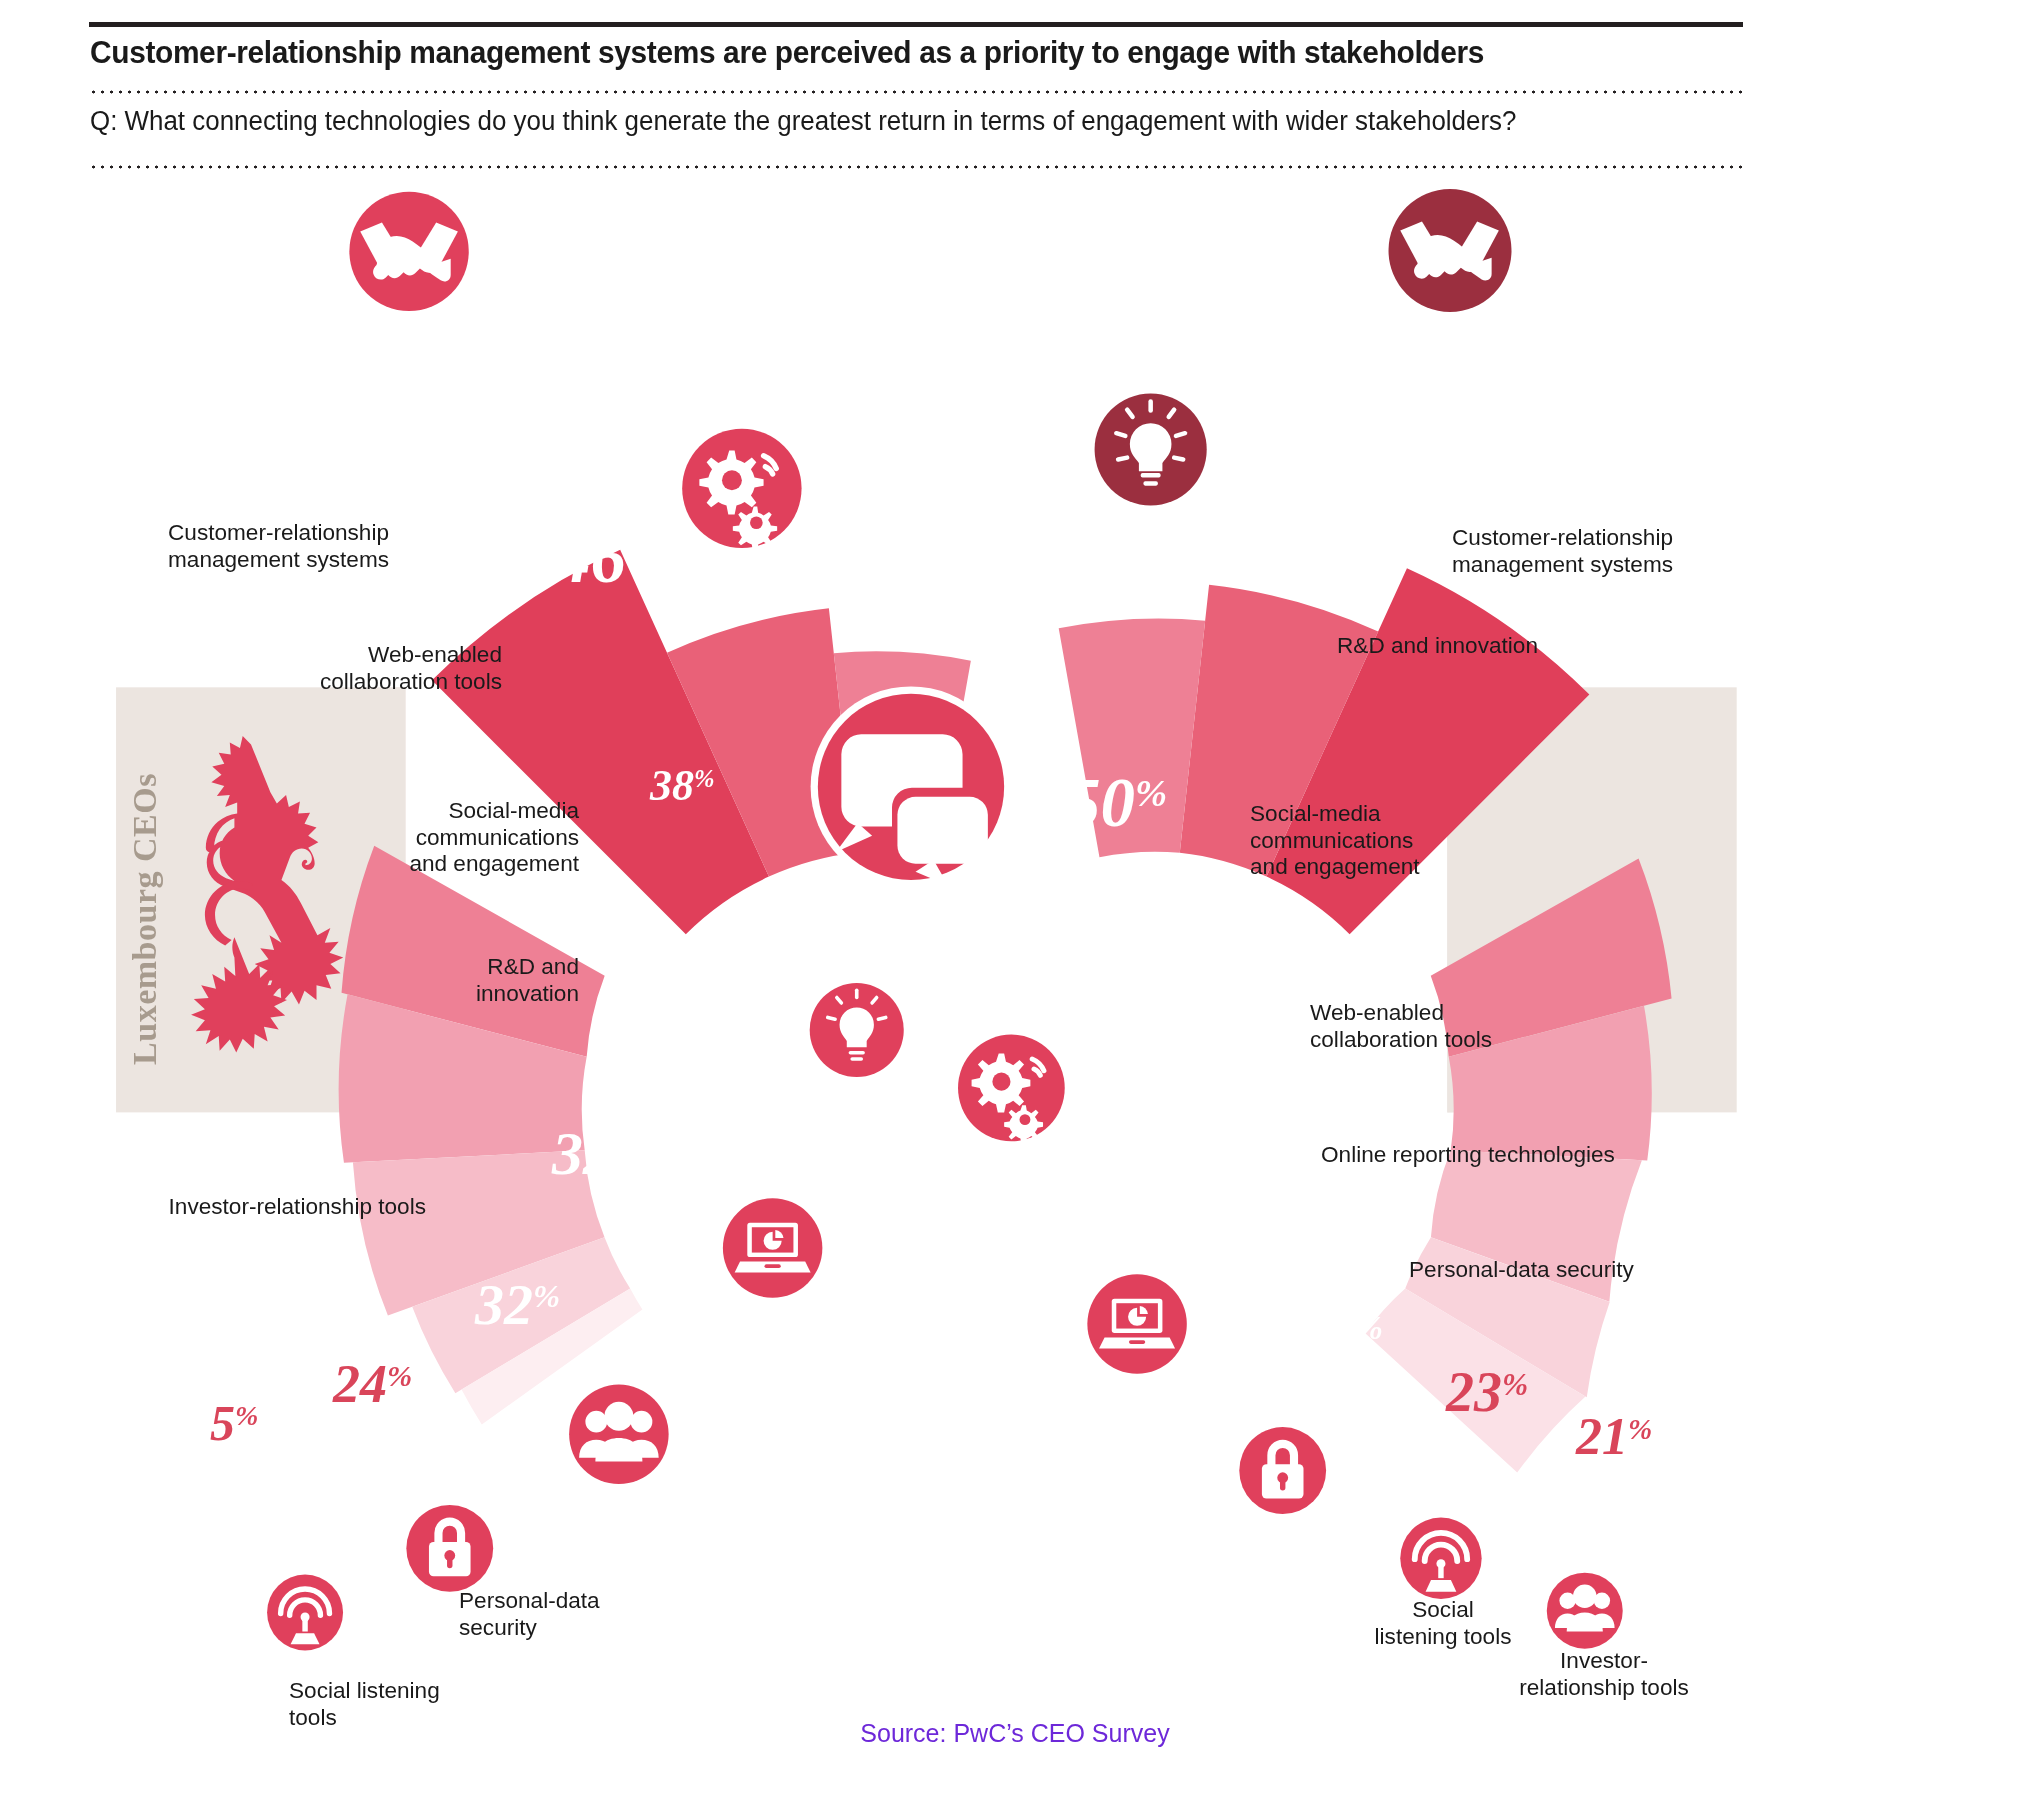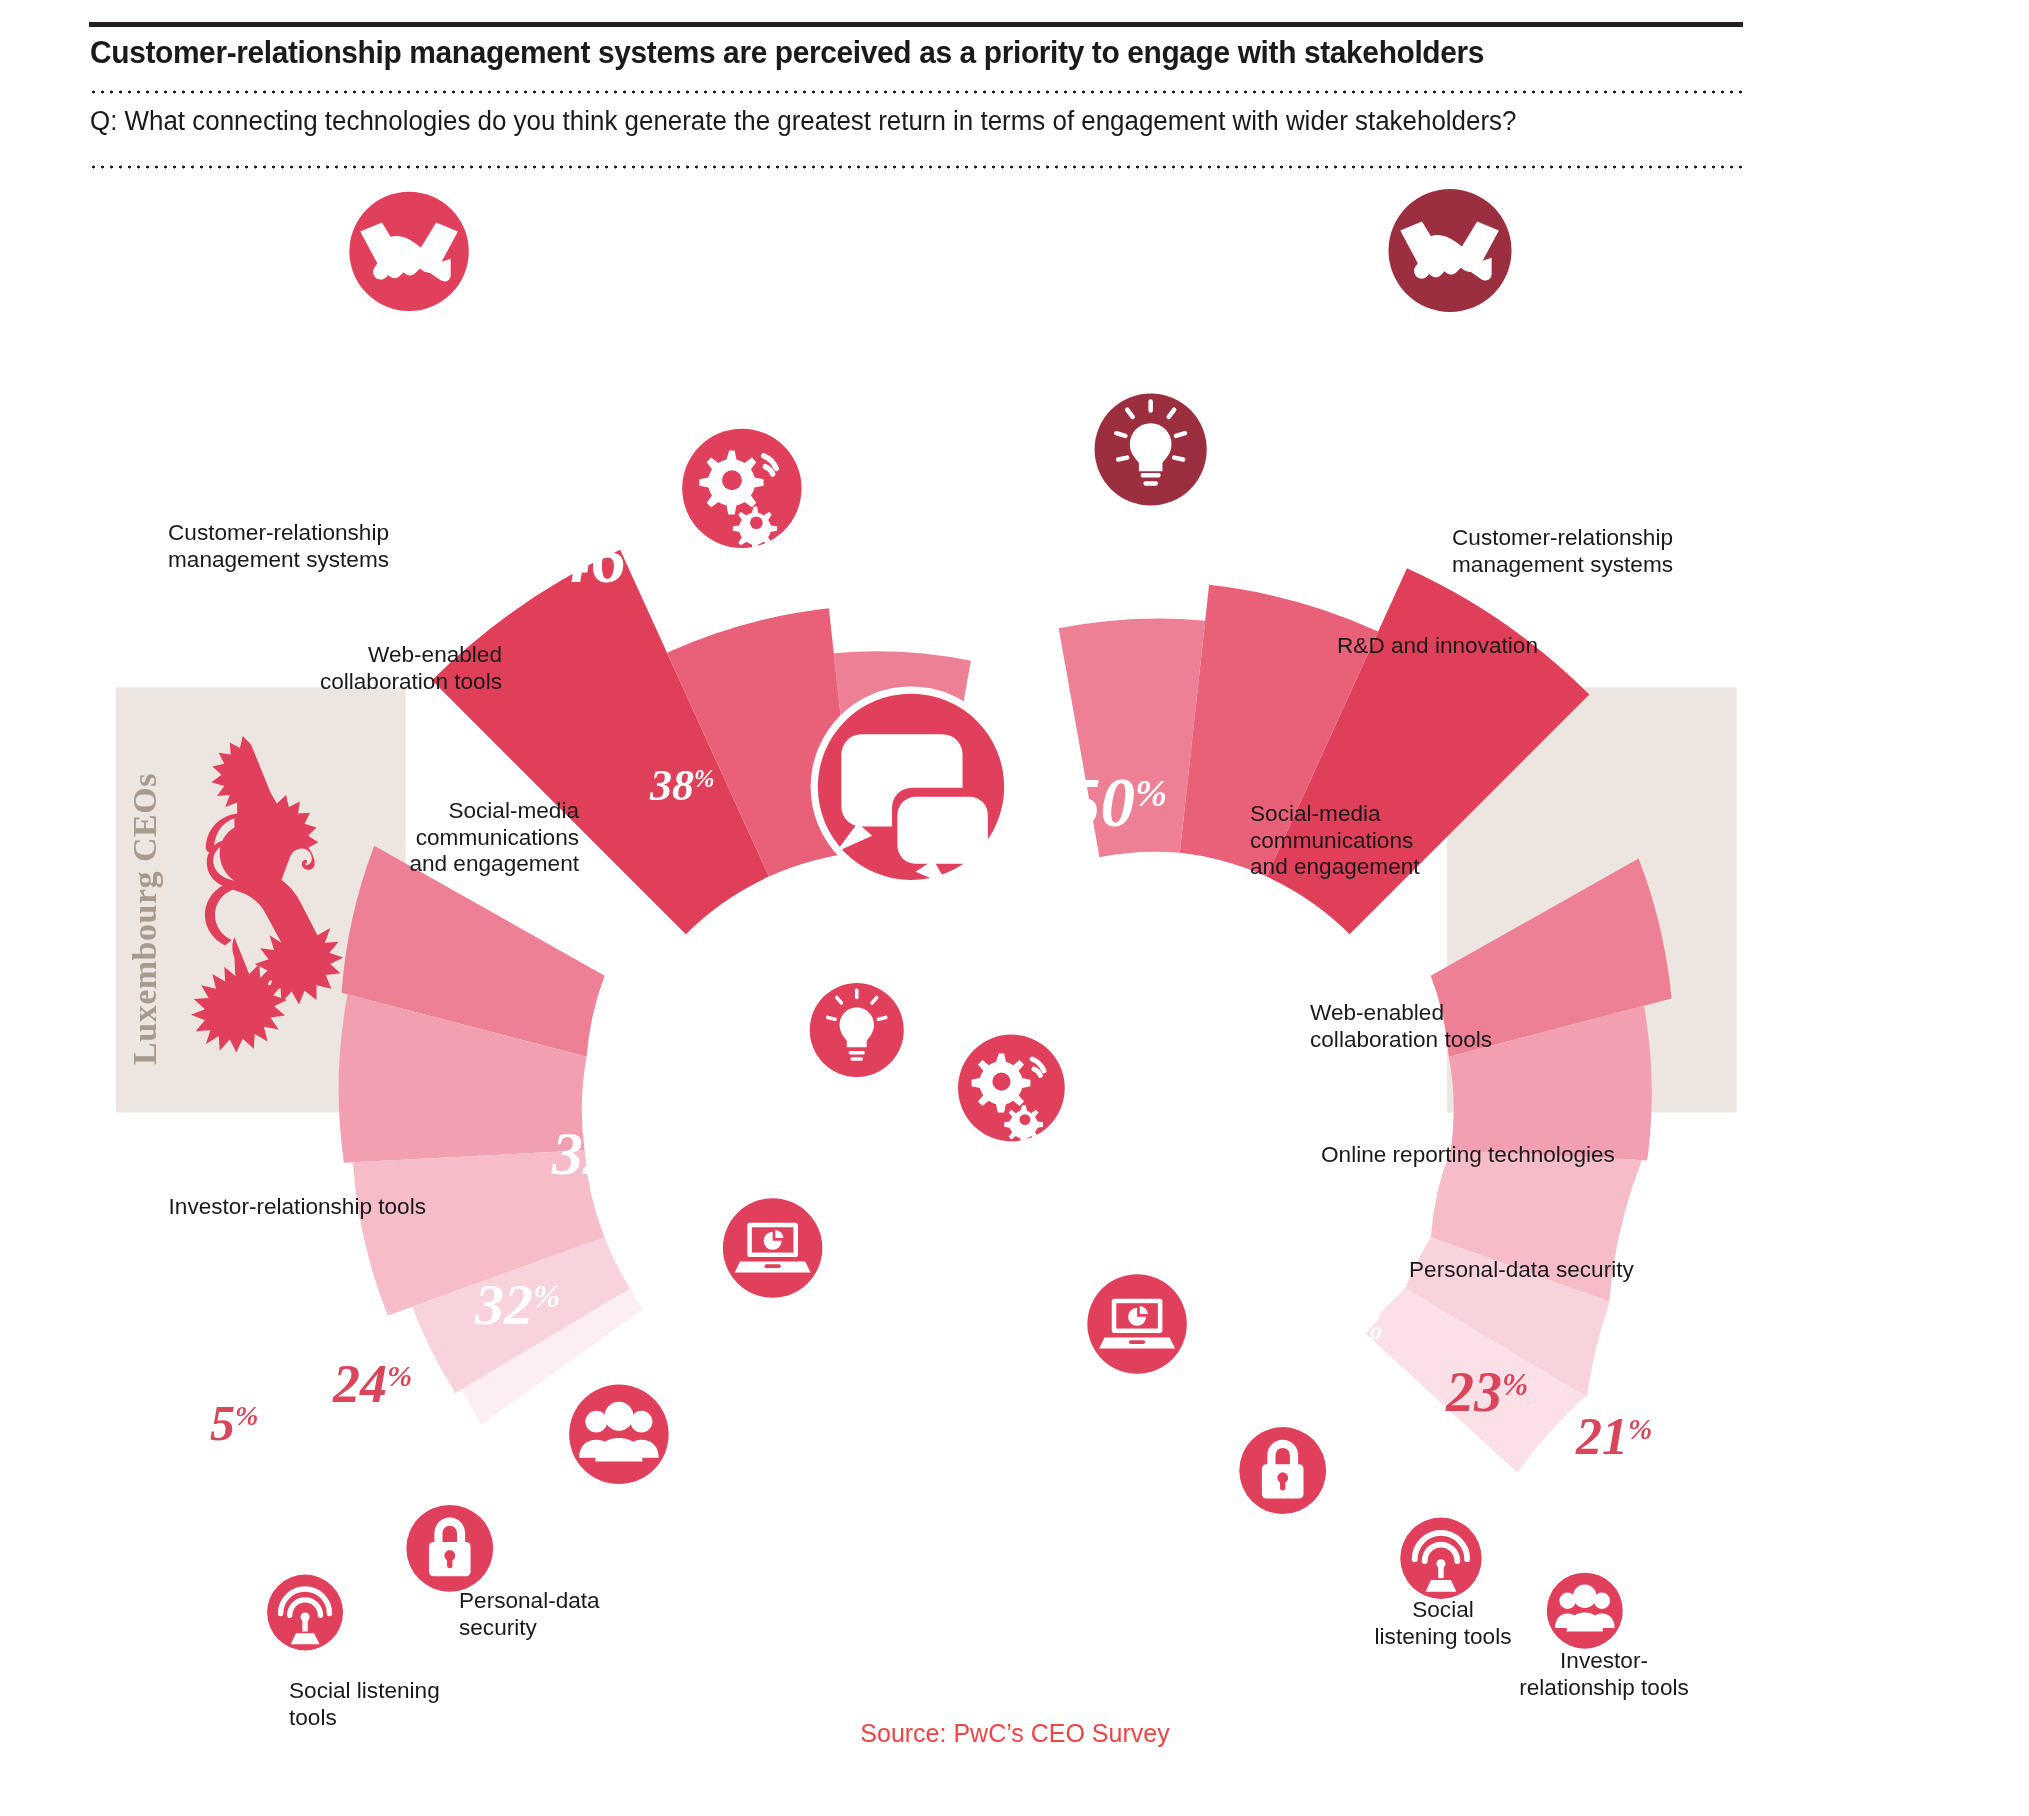--- a/index.html
+++ b/index.html
@@ -30,21 +30,21 @@
     color:#1a1a1a;white-space:nowrap;
     transform:scaleX(0.935);transform-origin:left center;
   }
   #question-line{
     position:absolute;left:90px;top:106px;width:1719px;
     font-size:27px;font-weight:normal;color:#1a1a1a;white-space:nowrap;
     transform:scaleX(0.96);transform-origin:left center;
   }
   #source-line{
     position:absolute;left:0;top:1719px;width:2030px;text-align:center;
-    font-size:25px;color:#ef4444;
+    font-size:25px;color:#6d28d9;
   }
 
   
   #chart-stage{position:absolute;left:0;top:0;width:2030px;height:1816px;}
   svg.layer{position:absolute;left:0;top:0;width:2030px;height:1816px;overflow:visible;}
 
   
   .pct{
     position:absolute;
     font-family:"Liberation Serif", serif;
@@ -359,20 +359,22 @@
       <span>21</span><span class="sym">%</span>
     </div>
 
     <div class="cat-label l" style="left:168px;top:520px;width:299px;">Customer-relationship
 management systems</div>
     <div class="cat-label r" style="left:226px;top:642px;width:276px;">Web-enabled
 collaboration tools</div>
     <div class="cat-label r" style="left:172px;top:798px;width:407px;">Social-media
 communications
 and engagement</div>
+    <div class="cat-label r" style="left:271px;top:954px;width:308px;">R&amp;D and
+innovation</div>
     <div class="cat-label r" style="left:118px;top:1194px;width:308px;">Investor-relationship tools</div>
     <div class="cat-label l" style="left:441px;top:1588px;width:271px;margin-left:18px;">Personal-data
 security</div>
     <div class="cat-label l" style="left:289px;top:1678px;width:271px;">Social listening
 tools</div>
 
     <div class="cat-label l" style="left:1452px;top:525px;width:308px;">Customer-relationship
 management systems</div>
     <div class="cat-label l" style="left:1337px;top:633px;width:308px;">R&amp;D and innovation</div>
     <div class="cat-label l" style="left:1250px;top:801px;width:326px;">Social-media

